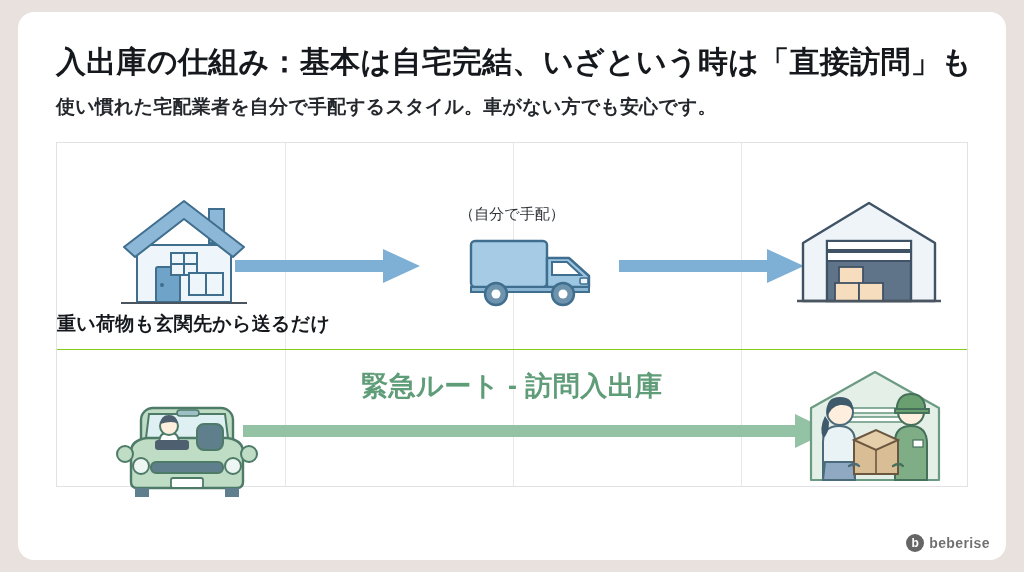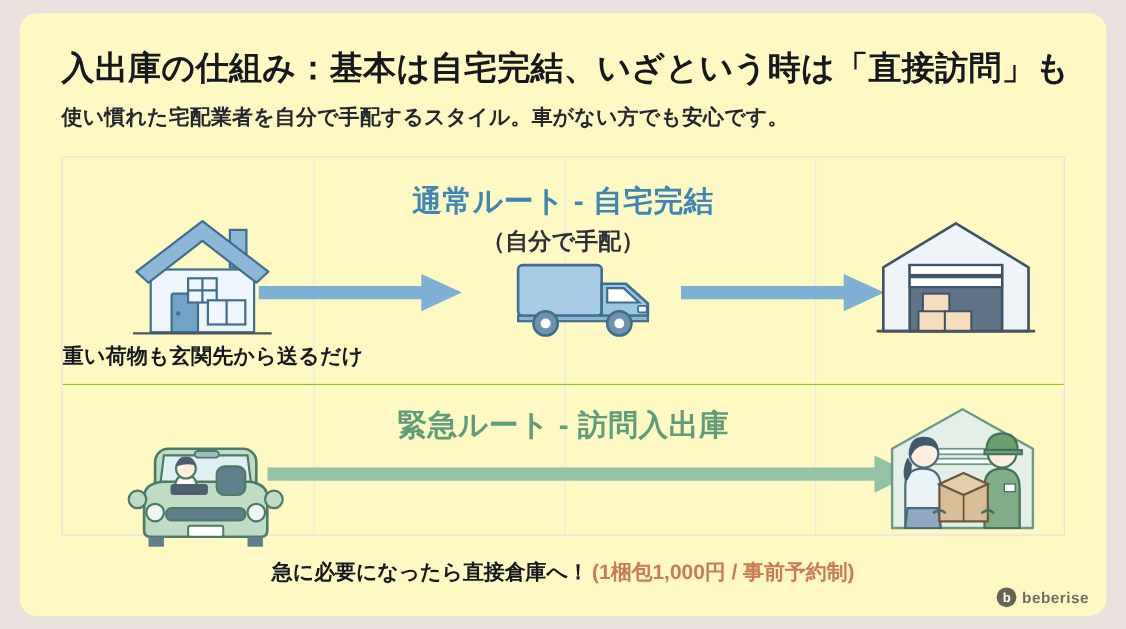--- a/index.html
+++ b/index.html
@@ -13,21 +13,21 @@
     font-family: "Liberation Sans", "DejaVu Sans", sans-serif;
     overflow: hidden;
   }
 
   .card {
     position: absolute;
     left: 18px;
     top: 12px;
     width: 988px;
     height: 548px;
-    background: #fef9c3;
+    background: #ffffff;
     border-radius: 16px;
     box-sizing: border-box;
   }
 
   
   .title {
     position: absolute;
     left: 38px;
     top: 30px;
     font-size: 30px;
@@ -89,22 +89,22 @@
     white-space: nowrap;
   }
   .route-blue { top: 22px; color: #3d86b5; }
   .route-green { top: 18px; color: #5f9c78; }
 
   .route-sub {
     position: absolute;
     width: 100%;
     top: 62px;
     text-align: center;
-    font-size: 21px;
-    font-weight: 700;
+    font-size: 15px;
+    font-weight: 400;
     color: #2d3136;
     white-space: nowrap;
   }
 
   .row-caption {
     position: absolute;
     width: 100%;
     top: 168px;
     font-size: 19px;
     font-weight: 700;
@@ -167,21 +167,20 @@
   <div class="title">入出庫の仕組み：基本は自宅完結、いざという時は「直接訪問」も</div>
   <div class="subtitle">使い慣れた宅配業者を自分で手配するスタイル。車がない方でも安心です。</div>
 
   <div class="grid">
 
     <div class="row row-1">
       <div class="vline v1"></div>
       <div class="vline v2"></div>
       <div class="vline v3"></div>
 
-      <div class="route-label route-blue">通常ルート - 自宅完結</div>
       <div class="route-sub">（自分で手配）</div>
 
       <svg class="art" style="left:54px; top:52px;" width="146" height="115" viewBox="0 0 146 115">
         <rect x="98" y="14" width="15" height="34" fill="#8cb7d6" stroke="#3f6e8e" stroke-width="2"></rect>
         <rect x="26" y="50" width="94" height="57" fill="#eef6fb" stroke="#3f6e8e" stroke-width="2"></rect>
         <path d="M73 6 L133 52 L122 62 L73 24 L24 62 L13 52 Z" fill="#8cb7d6" stroke="#3f6e8e" stroke-width="2" stroke-linejoin="round"></path>
         <rect x="45" y="72" width="24" height="35" rx="2" fill="#6fa3c8" stroke="#3f6e8e" stroke-width="2"></rect>
         <circle cx="51" cy="90" r="2" fill="#3f6e8e"></circle>
         <rect x="60" y="58" width="26" height="22" fill="#eef6fb" stroke="#3f6e8e" stroke-width="2"></rect>
         <line x1="73" y1="58" x2="73" y2="80" stroke="#3f6e8e" stroke-width="2"></line>
@@ -275,22 +274,19 @@
 
         <rect x="55" y="76" width="44" height="34" fill="#d9bd94" stroke="#6b5740" stroke-width="2"></rect>
         <path d="M55 76 L77 66 L99 76 L77 86 Z" fill="#e5ceaa" stroke="#6b5740" stroke-width="2"></path>
         <line x1="77" y1="86" x2="77" y2="110" stroke="#6b5740" stroke-width="1.6"></line>
         <path d="M50 102 Q56 98 60 102" fill="none" stroke="#4c6b7a" stroke-width="2.4" stroke-linecap="round"></path>
         <path d="M94 102 Q100 98 104 102" fill="none" stroke="#45705a" stroke-width="2.4" stroke-linecap="round"></path>
       </svg>
     </div>
   </div>
 
-  <div class="footer">
-    <span class="main">急に必要になったら直接倉庫へ！</span><span class="note">(1梱包1,000円 / 事前予約制)</span>
-  </div>
 
   <div class="watermark">
     <span class="wm-badge">b</span>
     <span class="wm-text">beberise</span>
   </div>
 
 </div>
 
 </body></html>

